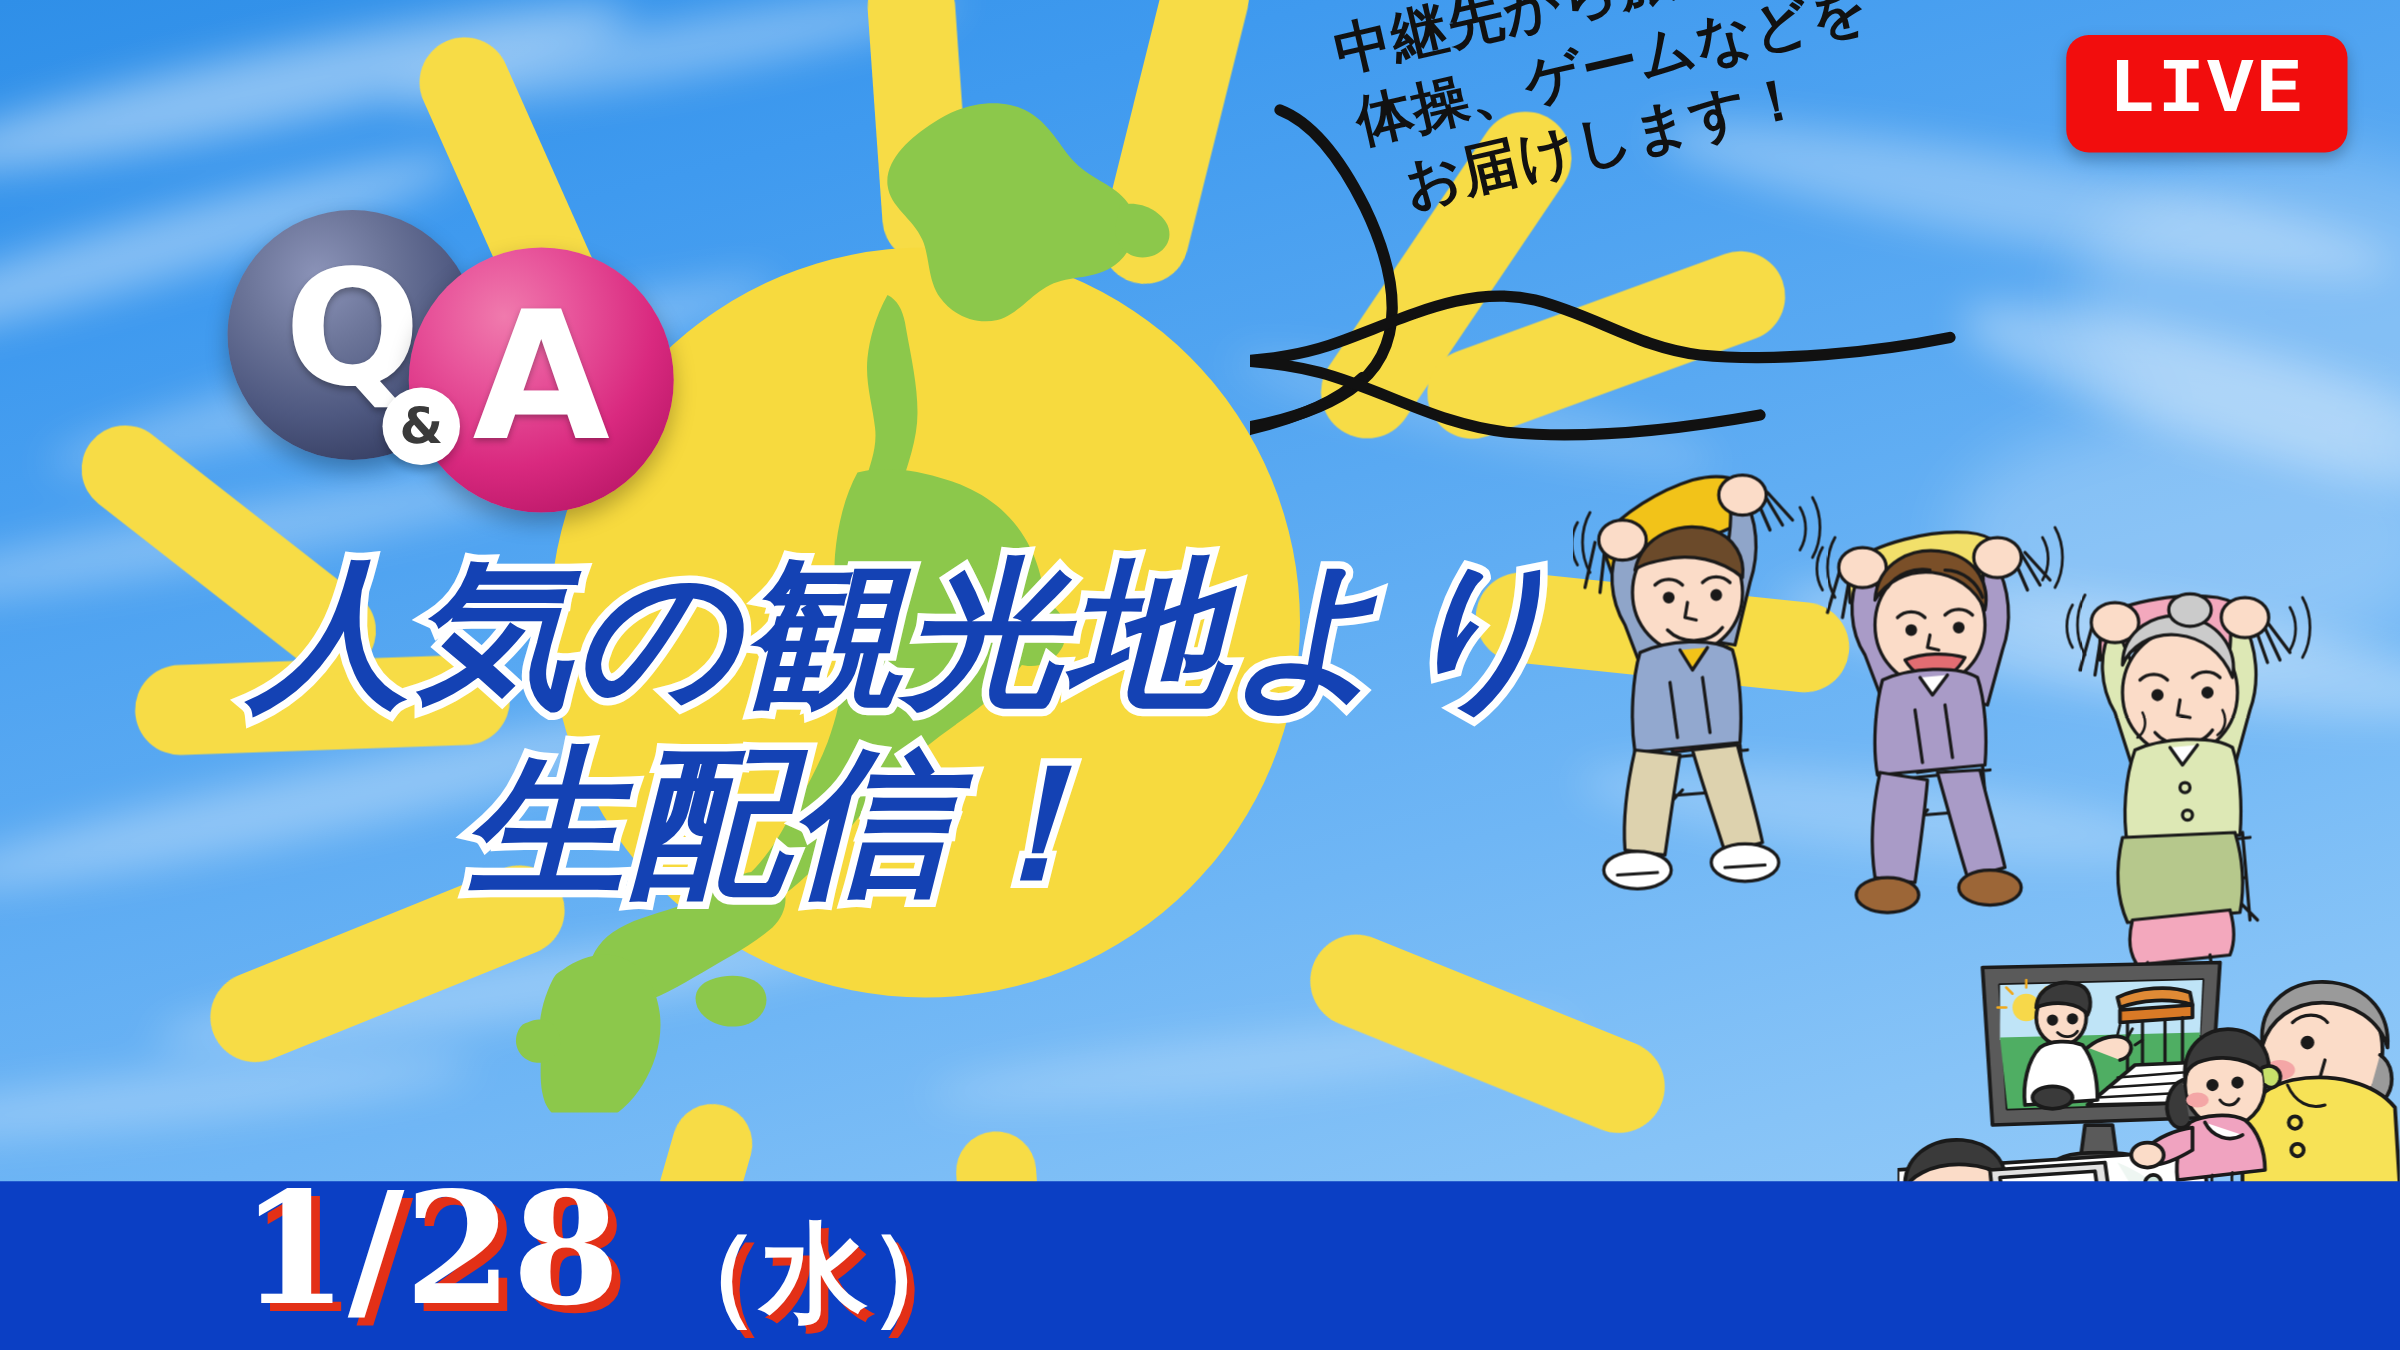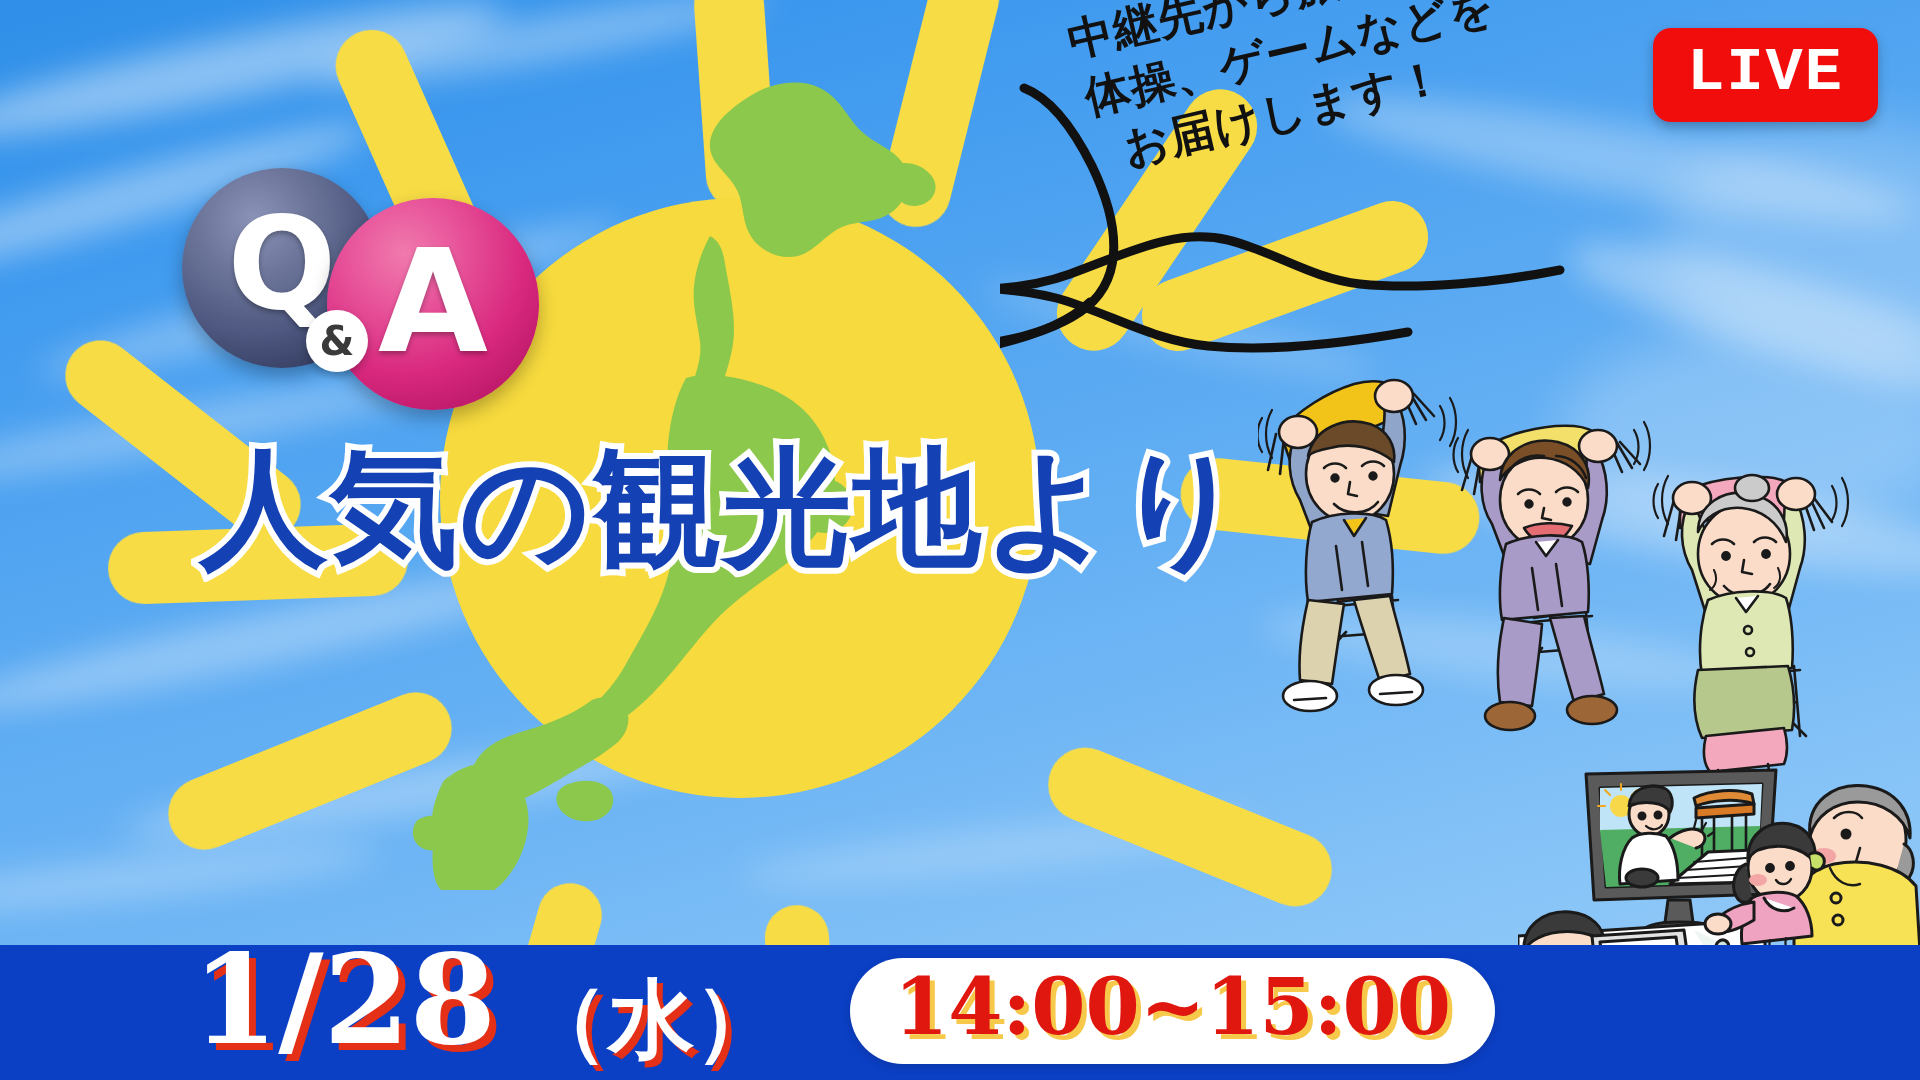--- a/index.html
+++ b/index.html
@@ -132,20 +132,21 @@
     font-weight: 700;
     color: #1442b4;
     font-size: 128px;
     line-height: 1.10;
     letter-spacing: 2px;
     -webkit-text-stroke: 12px #ffffff;
     paint-order: stroke fill;
     text-shadow:
        0 0 0 #fff;
     white-space: nowrap;
+    font-style: italic;
   }
   .headline-line-2 {
     margin-top: 10px;
     padding-left: 172px;
   }
 
   
   .callout {
     position: absolute;
     left: 1020px;
@@ -373,20 +374,21 @@
     </svg>
     <div class="callout-text">
       <div class="ln1">中継先から旅やクイズ、</div>
       <div class="ln2">体操、ゲームなどを</div>
       <div class="ln3">お届けします！</div>
     </div>
   </div>
 
   <div class="headline">
     <div class="headline-line headline-line-1">人気の観光地より</div>
+    <div class="headline-line headline-line-2">生配信！</div>
   </div>
 
   <div class="illus-exercise">
     <svg viewBox="0 0 610 400">
       <g stroke="#1a1a1a" stroke-width="2.6" stroke-linecap="round" stroke-linejoin="round">
 
         <g>
 
           <path d="M72 150 L118 142 L126 226 L80 232 Z" fill="#a83a3a"></path>
           <path d="M58 238 L140 230 M66 232 L70 300 M134 226 L140 296
@@ -598,17 +600,14 @@
     </svg>
   </div>
 
   <div class="bottom-bar"></div>
 
   <div class="date-block">
     <span class="date-main">1/28</span>
     <span class="date-day">（水）</span>
   </div>
 
-  <div class="time-pill">
-    <span class="time-text">14:00~15:00</span>
-  </div>
 
 </div>
 
 </body></html>

